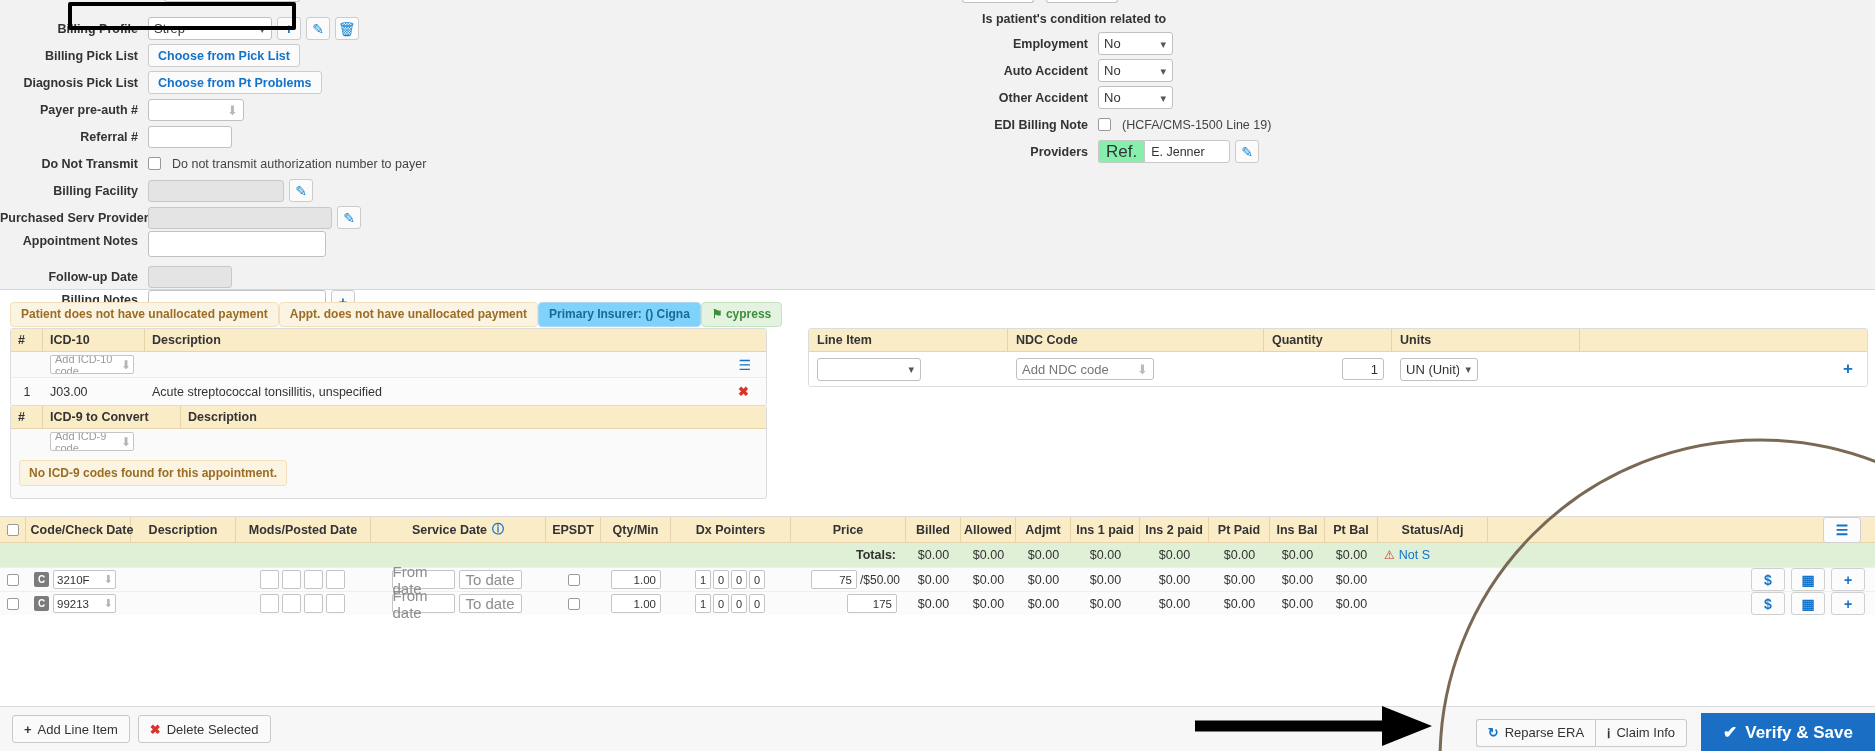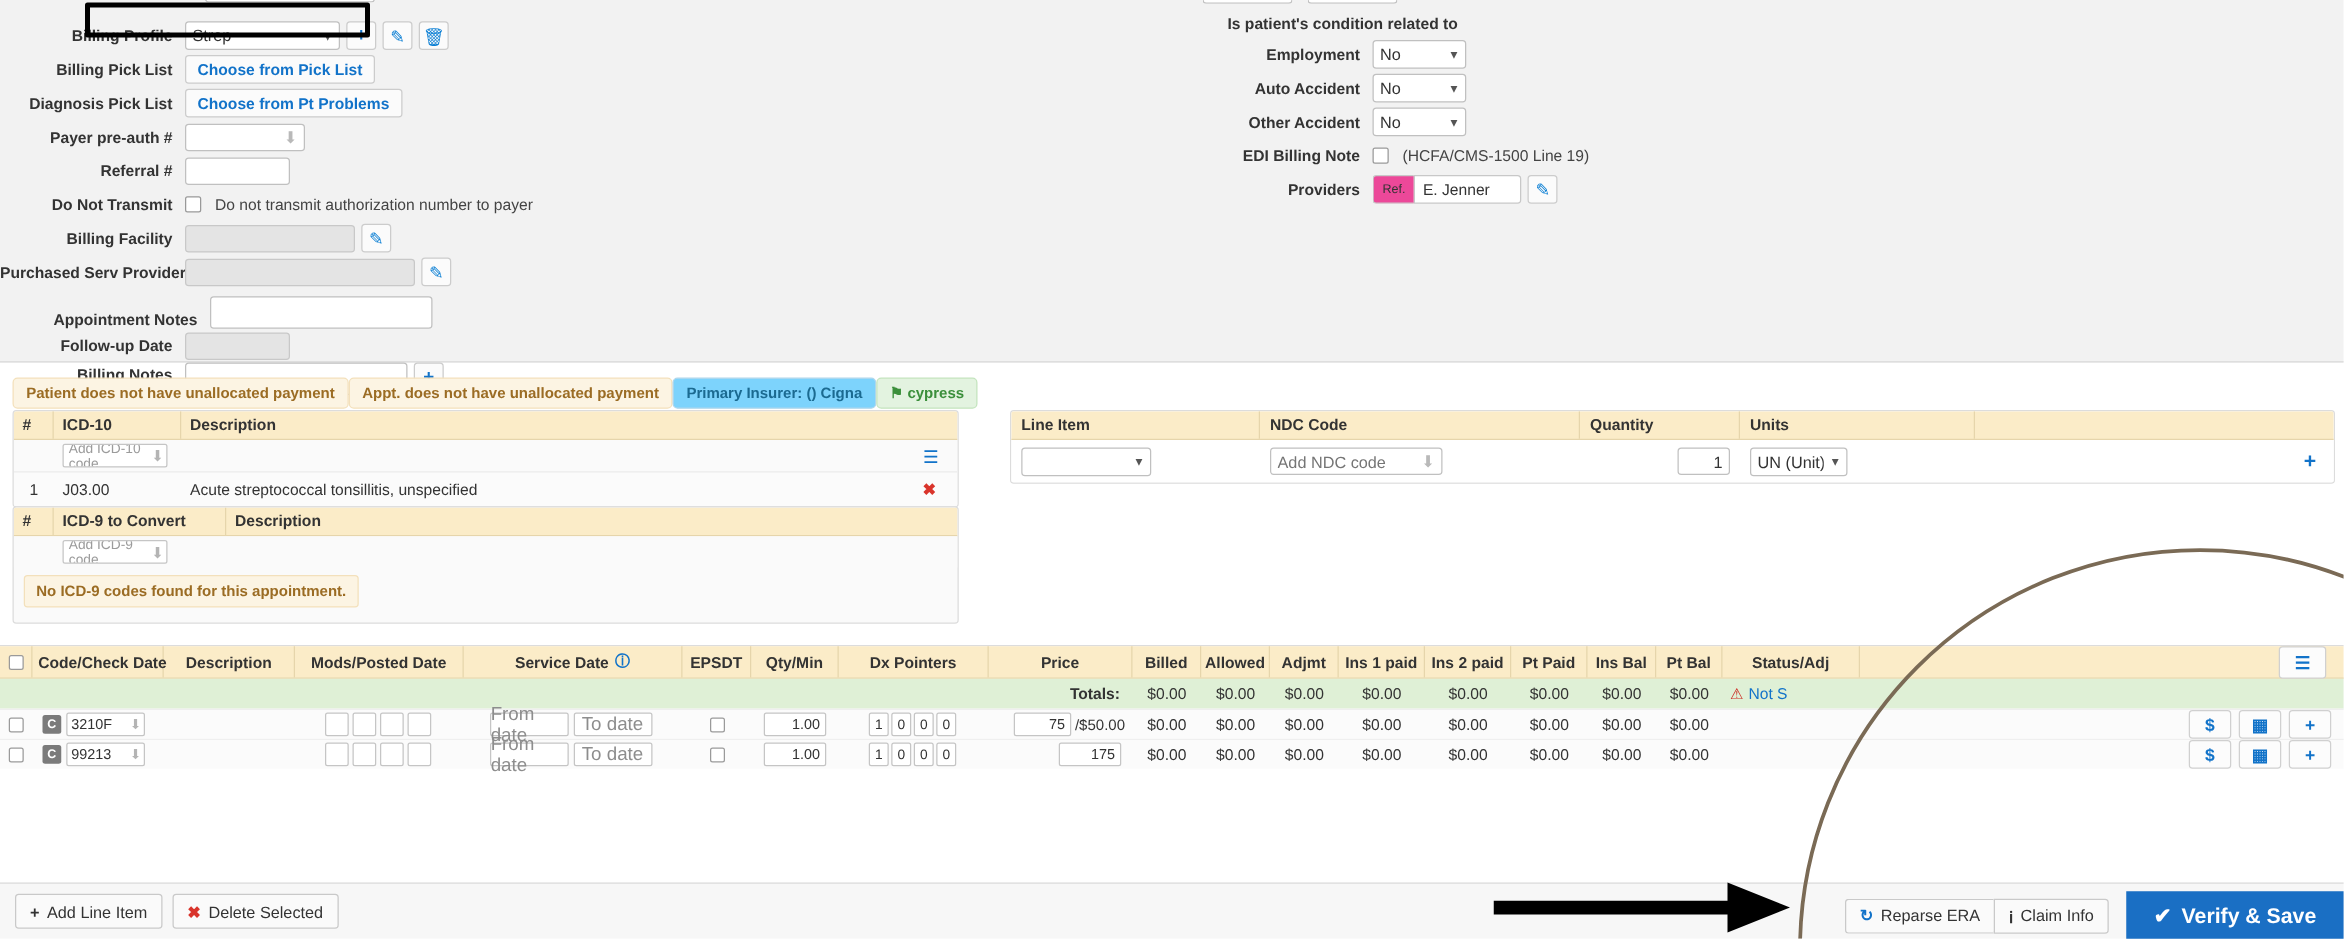--- a/index.html
+++ b/index.html
@@ -79,23 +79,23 @@
     border:4px solid #000; border-radius:2px; pointer-events:none; z-index:6;
   }
 
   .cond-head {
     font-weight:bold; font-size:12.5px; color:#333;
     padding-left:4px; height:22px; display:flex; align-items:center;
   }
 
   .ref-group { display:flex; align-items:center; }
   .ref-tag {
-    border:1px solid #c8c8c8; background:#ec4899; border-right:none;
+    border:1px solid #c8c8c8; background:#86efac; border-right:none;
     border-radius:3px 0 0 3px; padding:0 7px; height:23px;
-    display:flex; align-items:center; font-size:10px; color:#333;
+    display:flex; align-items:center; font-size:17px; color:#333;
   }
   .ref-val {
     border:1px solid #c8c8c8; border-radius:0 3px 3px 0; background:#fff;
     padding:0 6px; height:23px; display:flex; align-items:center;
     font-size:12.5px; width:86px;
   }
 
   
   .badges { position:absolute; left:10px; top:302px; display:flex; gap:0; align-items:center; }
   .badge {
@@ -341,21 +341,21 @@
       </div>
 
       <div class="frow">
         <div class="flabel">Purchased Serv Provider</div>
         <div class="fctl">
           <input class="txt grey" style="width: 184px;" value="" readonly="">
           <div class="btn-icon">✎</div>
         </div>
       </div>
 
-      <div class="frow" style="height:32px; align-items:flex-end;padding-left:20px;">
+      <div class="frow" style="height:32px; align-items:flex-start;">
         <div class="flabel" style="padding-top:3px;">Appointment Notes</div>
         <div class="fctl">
           <textarea class="ta" style="width: 178px; height: 26px;"></textarea>
         </div>
       </div>
 
       <div class="frow">
         <div class="flabel">Follow-up Date</div>
         <div class="fctl">
           <input class="txt grey" style="width: 84px;" value="" readonly="">

